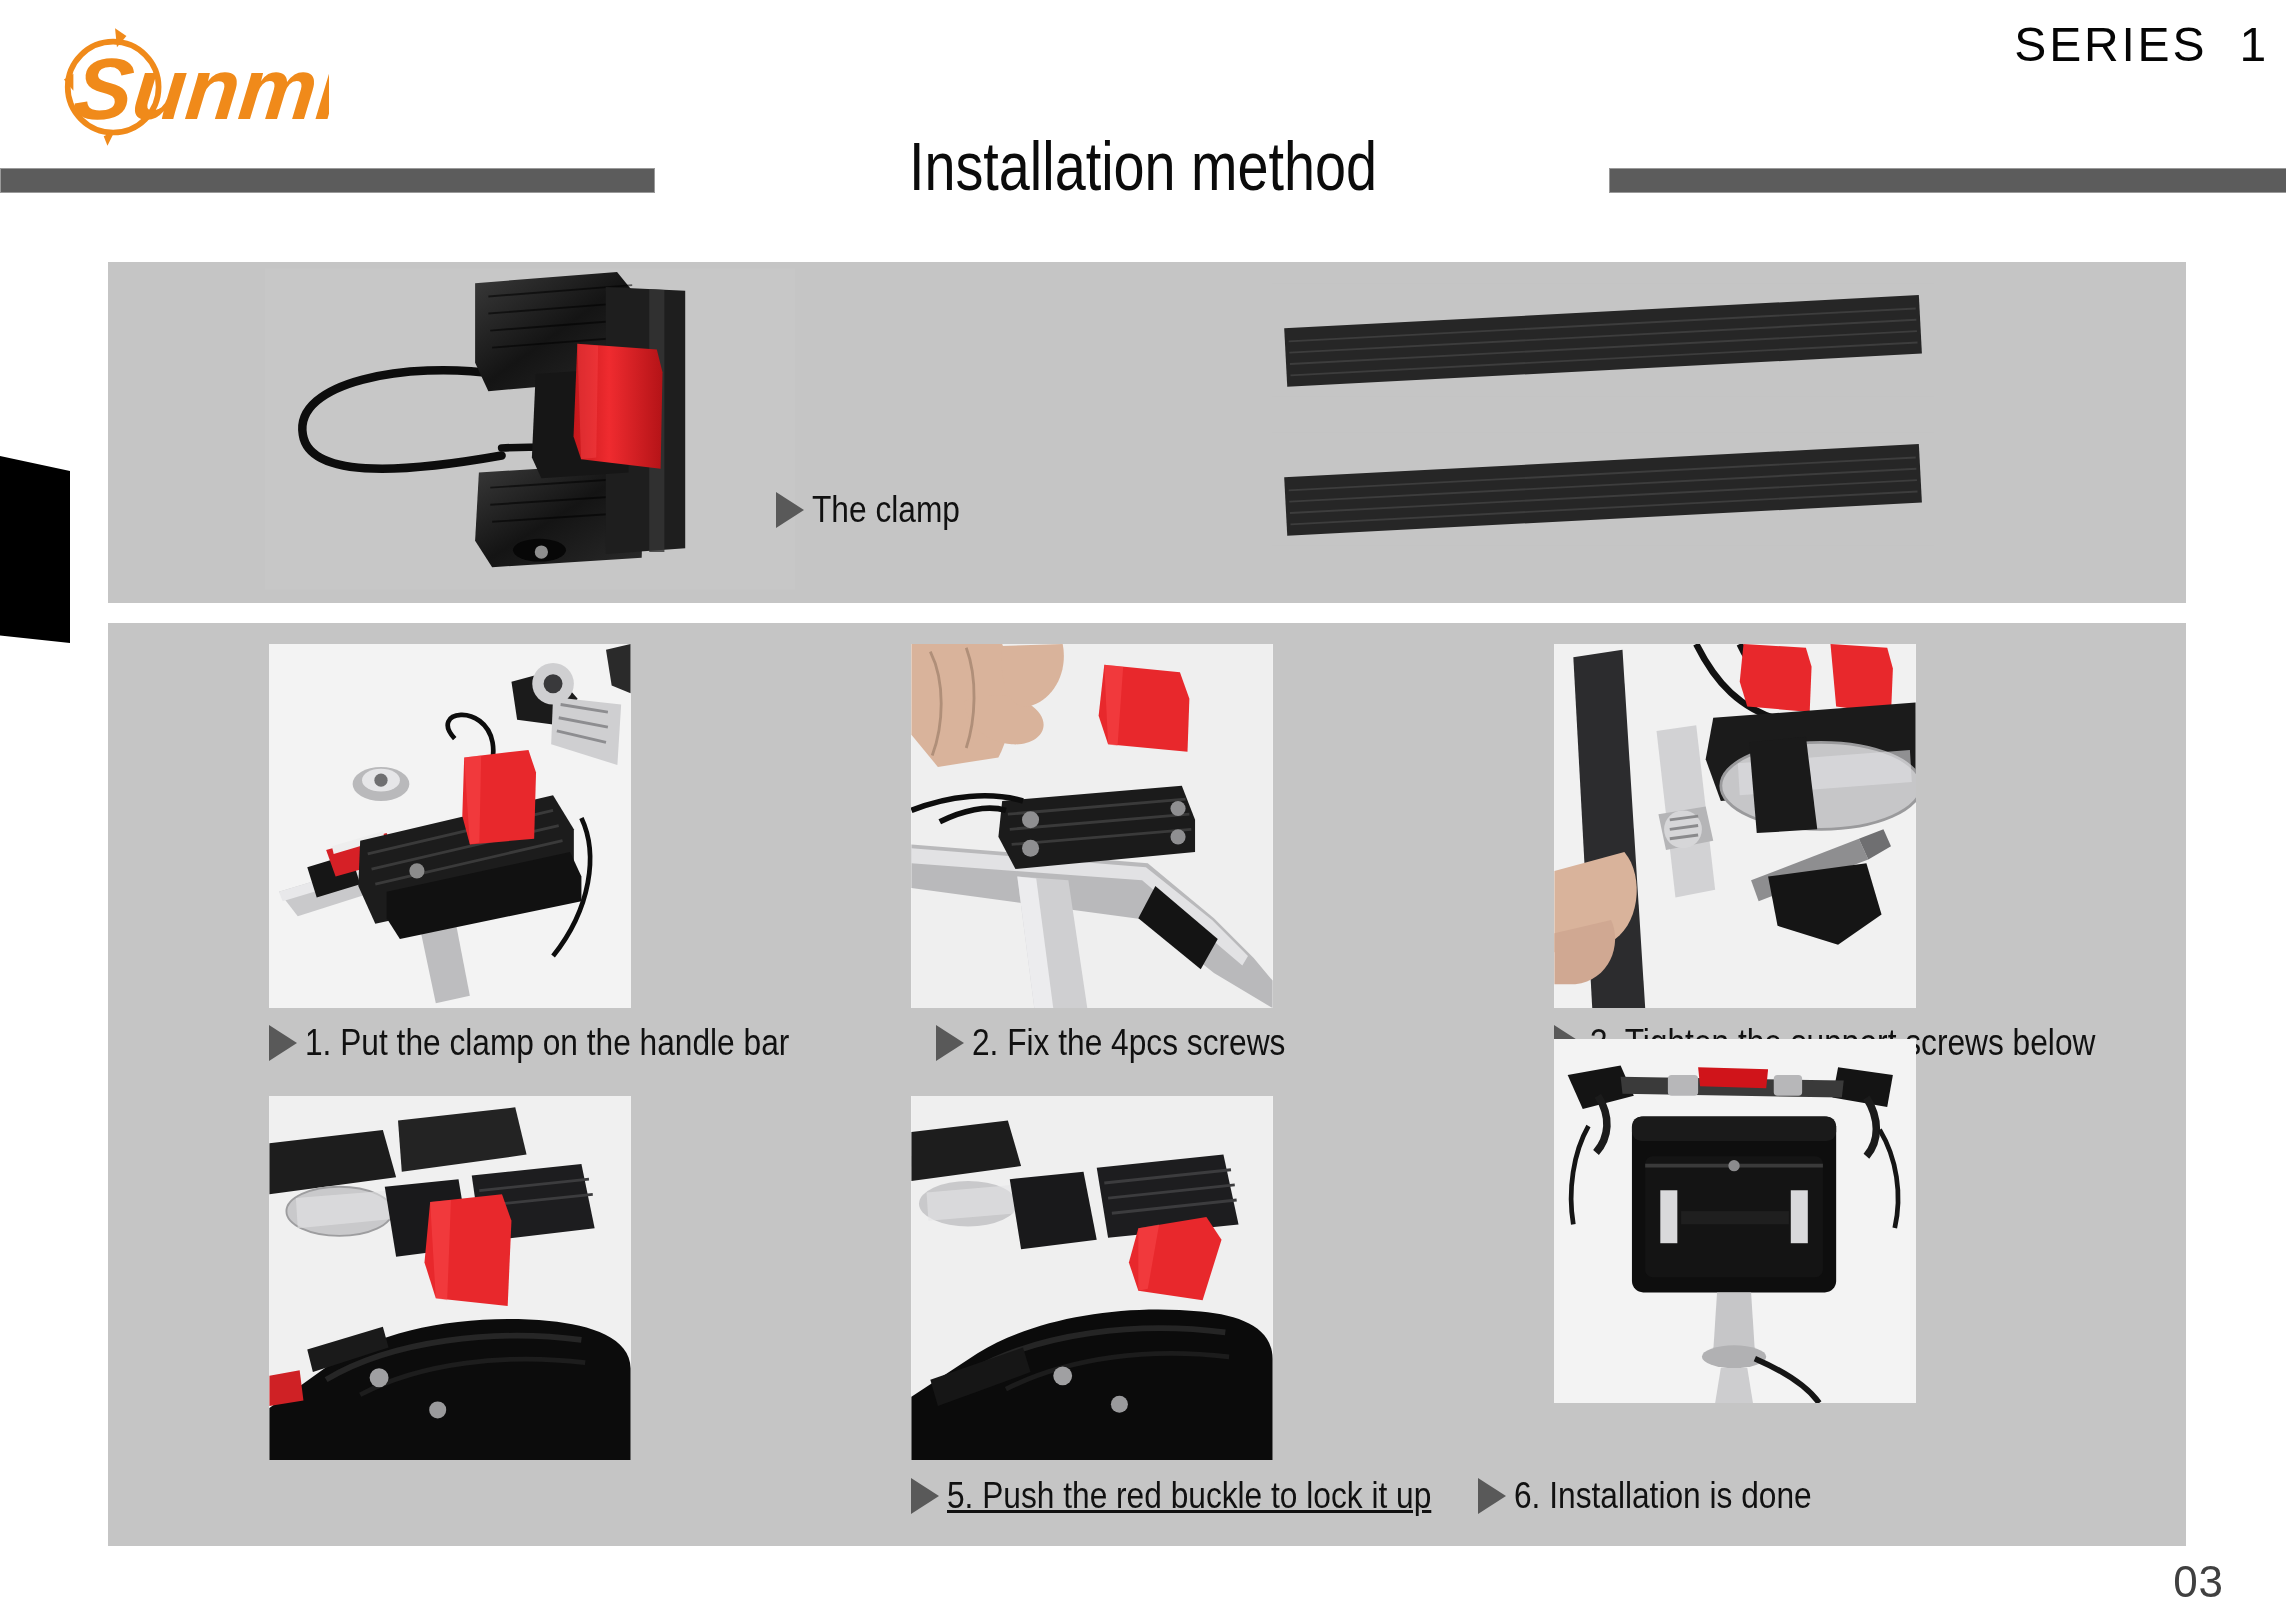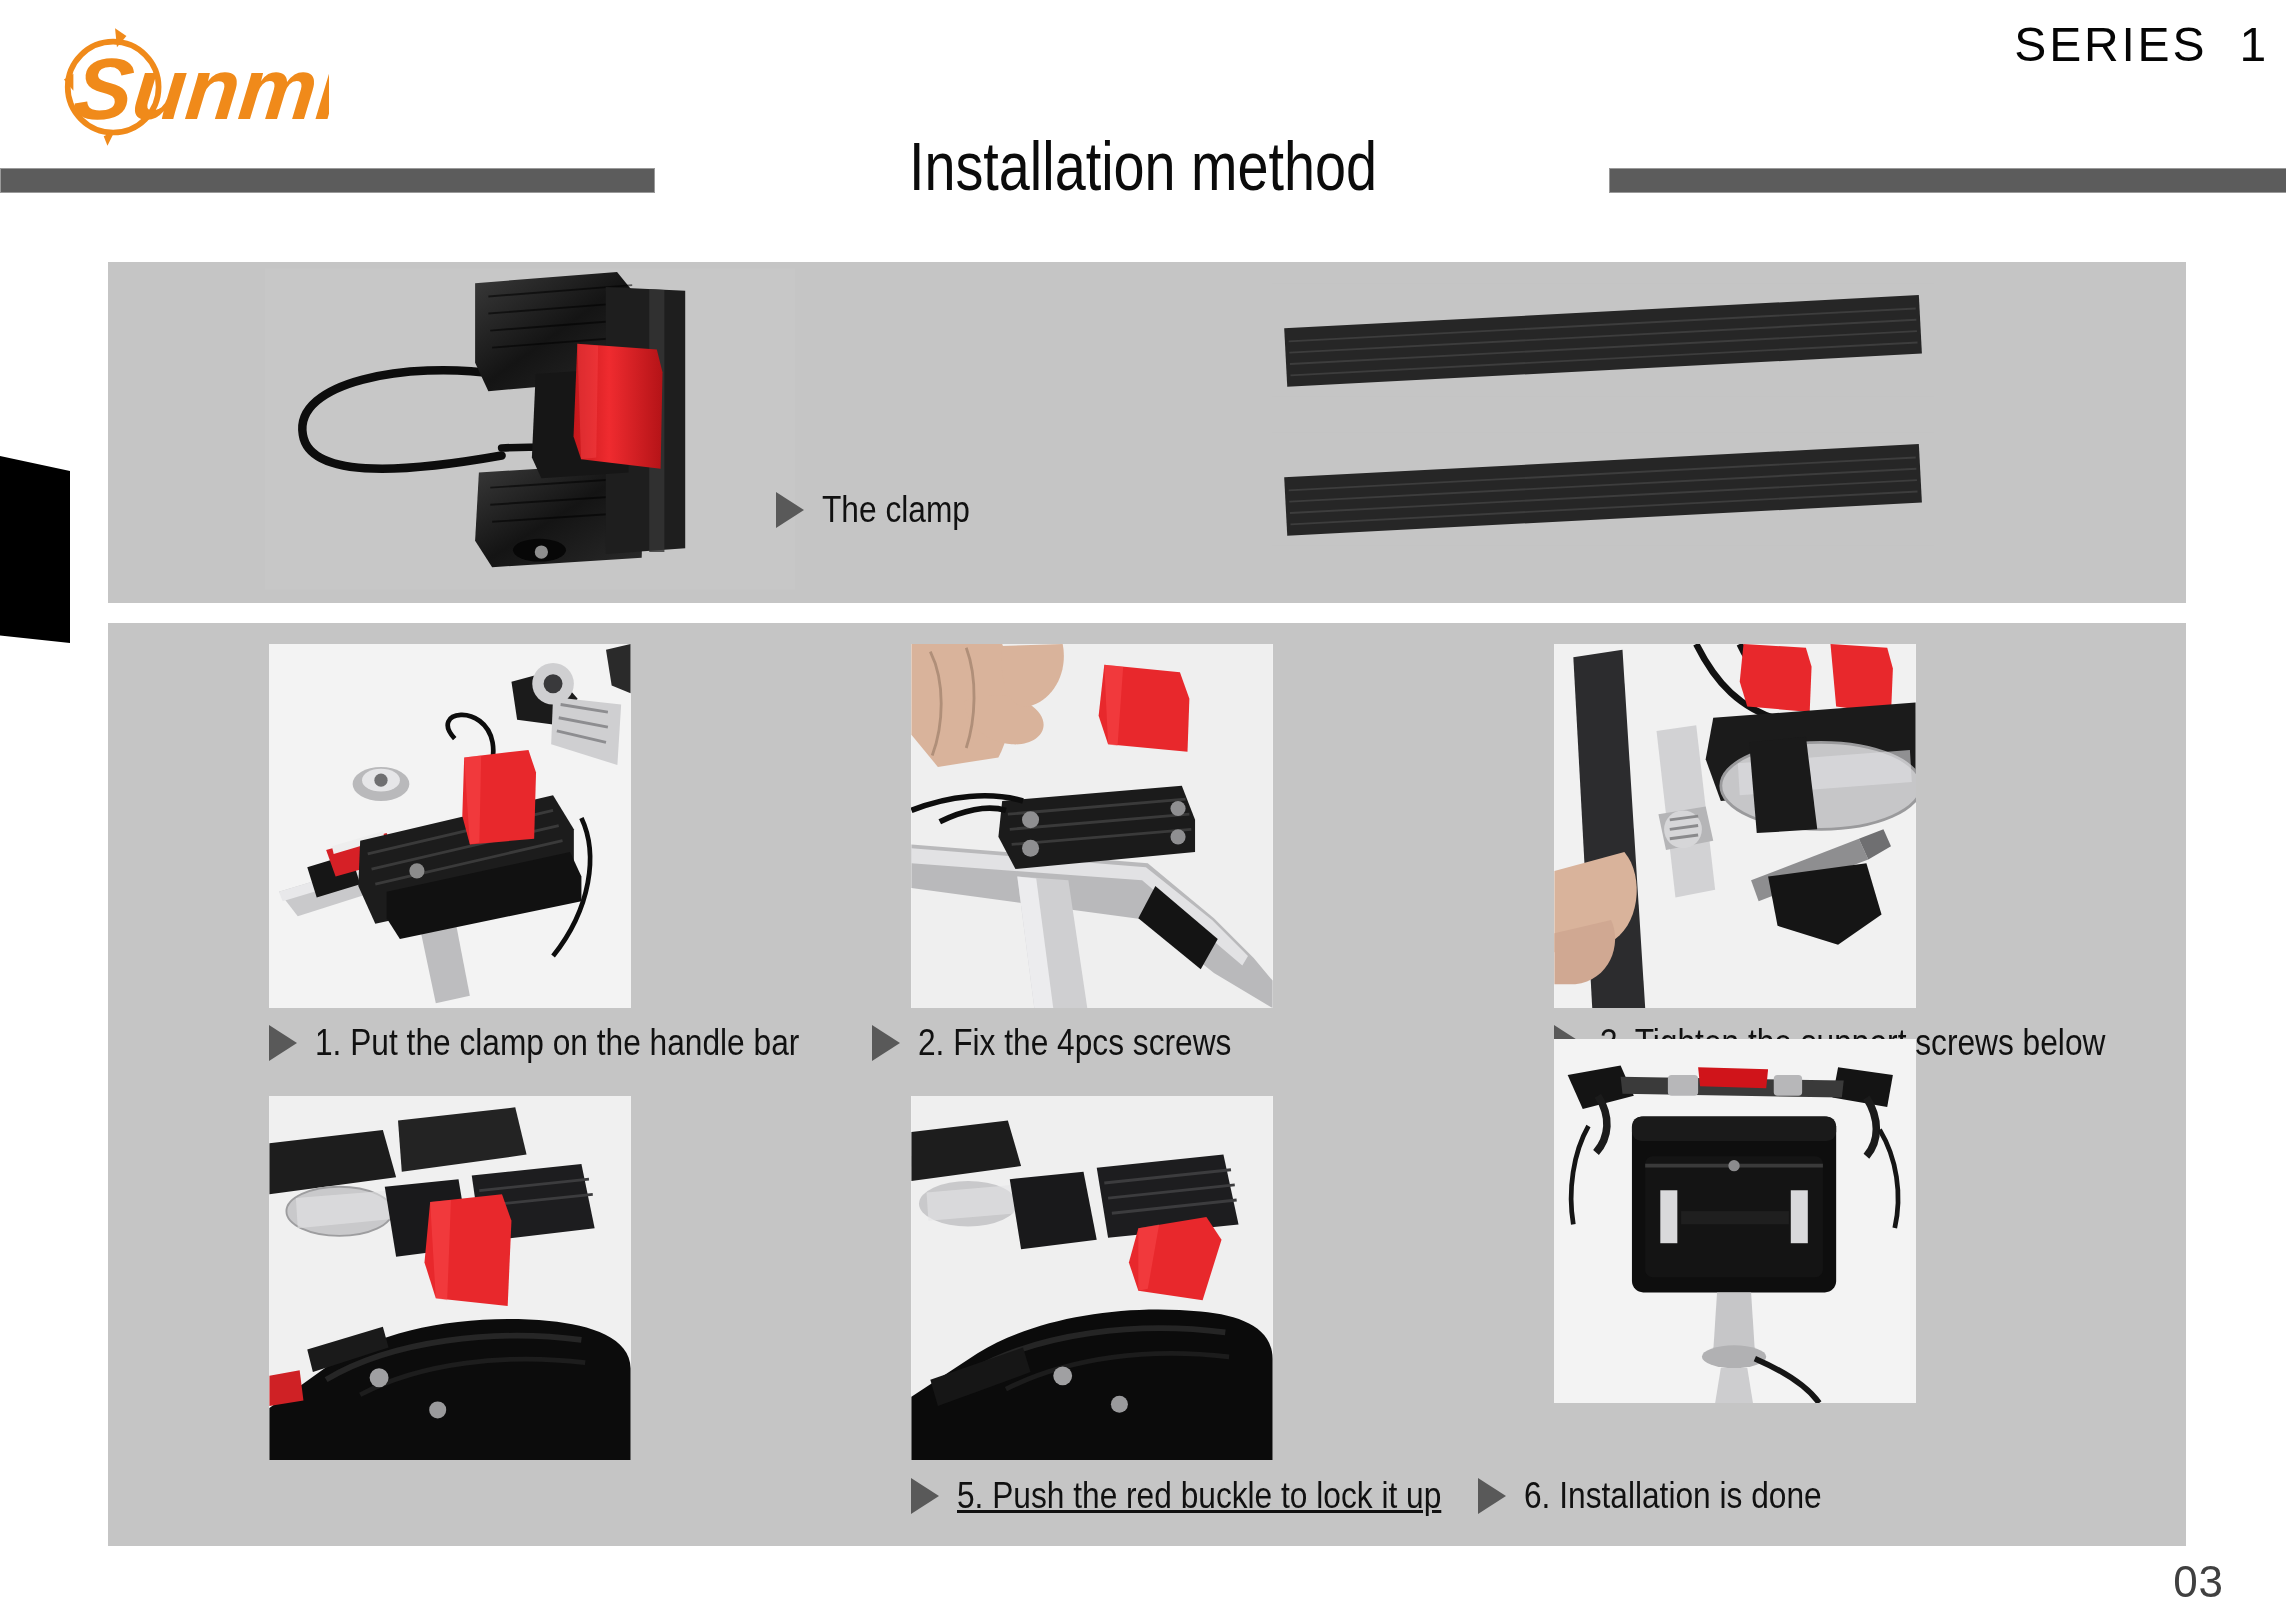--- a/index.html
+++ b/index.html
@@ -39,21 +39,21 @@
     position:absolute;left:0;top:456px;width:70px;height:187px;background:#000;
     clip-path:polygon(0 0,100% 8%,100% 100%,0 96%);
   }
 
   
   .panel{position:absolute;background:#c5c5c5;}
   .panel-top{left:108px;top:262px;width:2078px;height:341px;}
   .panel-main{left:108px;top:623px;width:2078px;height:923px;}
 
   .caption{
-    display:flex;align-items:center;gap:18px;
+    display:flex;align-items:center;gap:8px;
     font-size:36px;color:#111;line-height:1;white-space:nowrap;
   }
   .caption .txt{transform:scaleX(.88);transform-origin:0 50%;display:inline-block;}
   .tri{
     width:0;height:0;flex:0 0 auto;
     border-top:18px solid transparent;
     border-bottom:18px solid transparent;
     border-left:28px solid #595959;
   }
 
@@ -277,21 +277,21 @@
             <circle cx="282" cy="204" r="8"></circle>
         </g>
 
         <path d="M204,22 L284,30 L294,58 L292,114 L208,106 L198,76 Z" fill="#e8282c"></path>
         <path d="M204,22 L224,24 L218,108 L208,106 Z" fill="#ff5356" opacity=".4"></path>
 
         <path d="M30,188 C54,176 80,170 100,176" fill="none" stroke="#0d0d0d" stroke-width="6"></path>
         <path d="M0,176 C40,160 84,156 118,166" fill="none" stroke="#0d0d0d" stroke-width="6"></path>
       </svg>
     </div>
-    <div class="caption tile-cap" style="left:764px;top:402px;">
+    <div class="caption tile-cap" style="left:828px;top:402px;">
       <span class="tri"></span>
       <span class="txt">2. Fix the 4pcs screws</span>
     </div>
 
     <div class="tile" style="left:1446px;top:21px;width:362px;height:364px;">
       <svg class="ph" viewBox="0 0 382 385" xmlns="http://www.w3.org/2000/svg">
         <rect width="382" height="385" fill="#f1f1f1"></rect>
 
         <path d="M20,14 L72,6 L96,385 L40,385 Z" fill="#2c2c2e"></path>
         <path d="M108,92 L150,86 L170,260 L128,268 Z" fill="#d2d2d4"></path>

